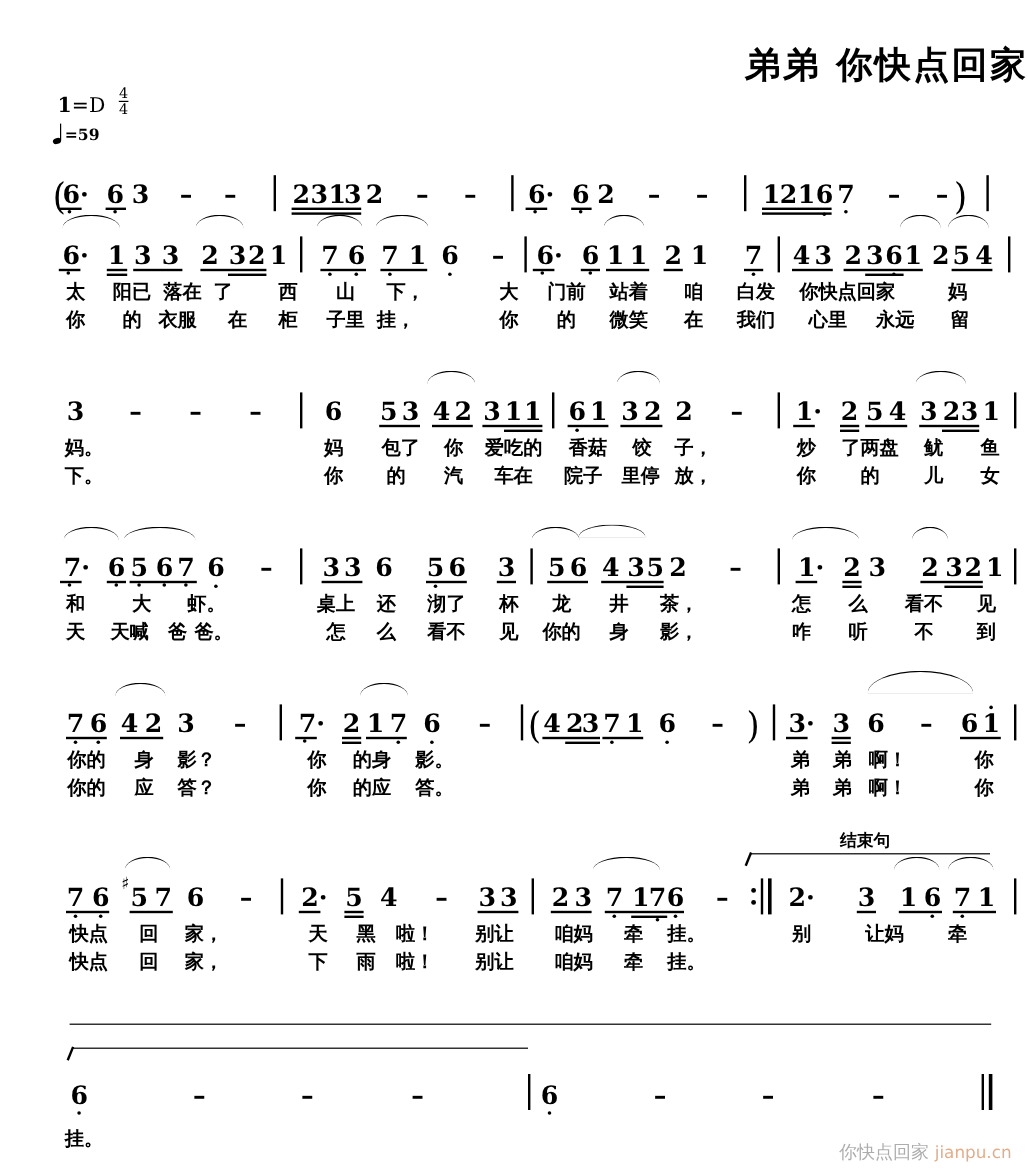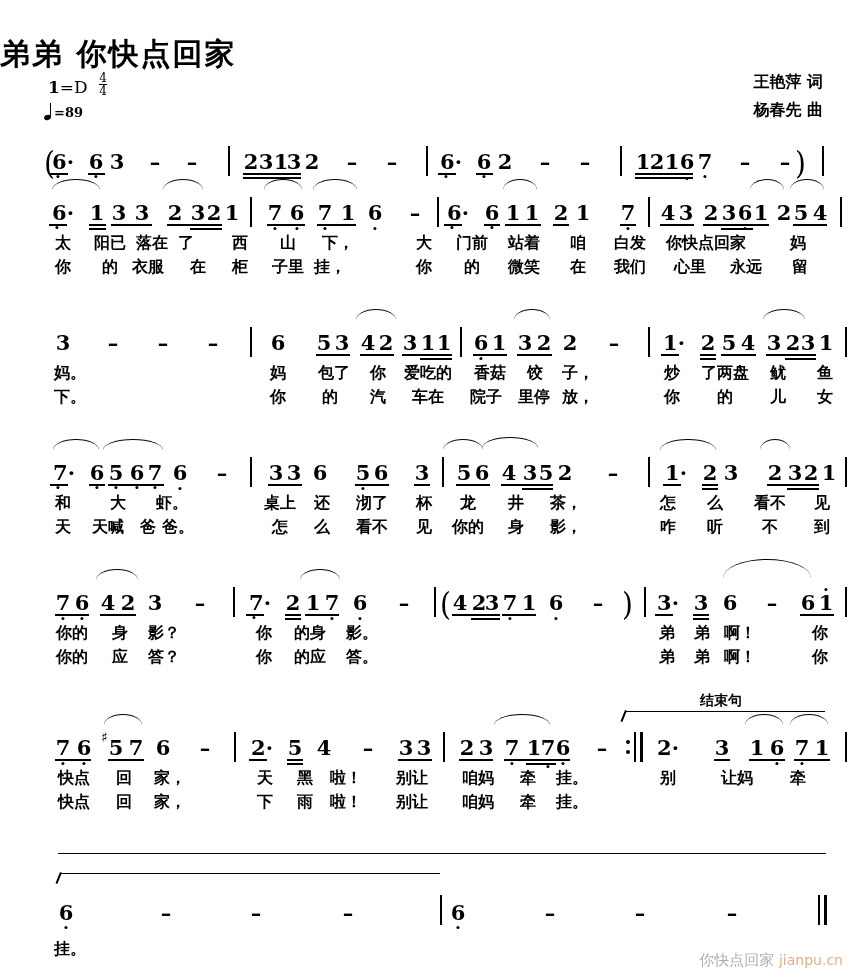--- a/index.html
+++ b/index.html
@@ -9,21 +9,21 @@
     font-family:"DejaVu Sans","Liberation Sans",sans-serif;
     color:#000;
     position:relative;
     overflow:hidden;
   }
   .sheet{position:relative;width:857px;height:978px;}
 
   
   .title{
     position:absolute;top:34px;left:0;width:857px;
-    text-align:left;
+    text-align:right;
     font-family:"DejaVu Serif","Liberation Serif",serif;
     font-size:30px;font-weight:bold;letter-spacing:2px;
   }
   .keybox{position:absolute;left:48px;top:72px;font-size:17px;font-family:"DejaVu Serif","Liberation Serif",serif;}
   .keybox .k{font-weight:bold;}
   .timesig{
     display:inline-block;vertical-align:-2px;margin-left:6px;
     font-size:12px;line-height:1.0;text-align:center;
   }
   .timesig .num{display:block;}
@@ -103,27 +103,23 @@
 
   <div class="keybox">
     <span class="k">1</span><span>=</span><span>D</span>
     <span class="timesig">
       <span class="num">4</span>
       <span class="den">4</span>
     </span>
   </div>
 
   <div class="tempo">
-    <span class="qnote"><i></i><b></b></span><span>=89</span>
-  </div>
-
-  <div class="credits">
-    <div>王艳萍  词</div>
-    <div>杨春先  曲</div>
-  </div>
+    <span class="qnote"><i></i><b></b></span><span>=59</span>
+  </div>
+
 
   <div class="system" style="top:134px">
     <div class="notes">
       <span class="paren" style="left:44px;bottom:2px">(</span>
 
       <span class="n" style="left:63px">6·</span>
       <span class="dotlow" style="left:58px;bottom:2px"></span>
       <span class="beam" style="left:50px;bottom:5px;width:18px"></span>
       <span class="n" style="left:96px">6</span>
       <span class="dotlow" style="left:96px;bottom:2px"></span>

